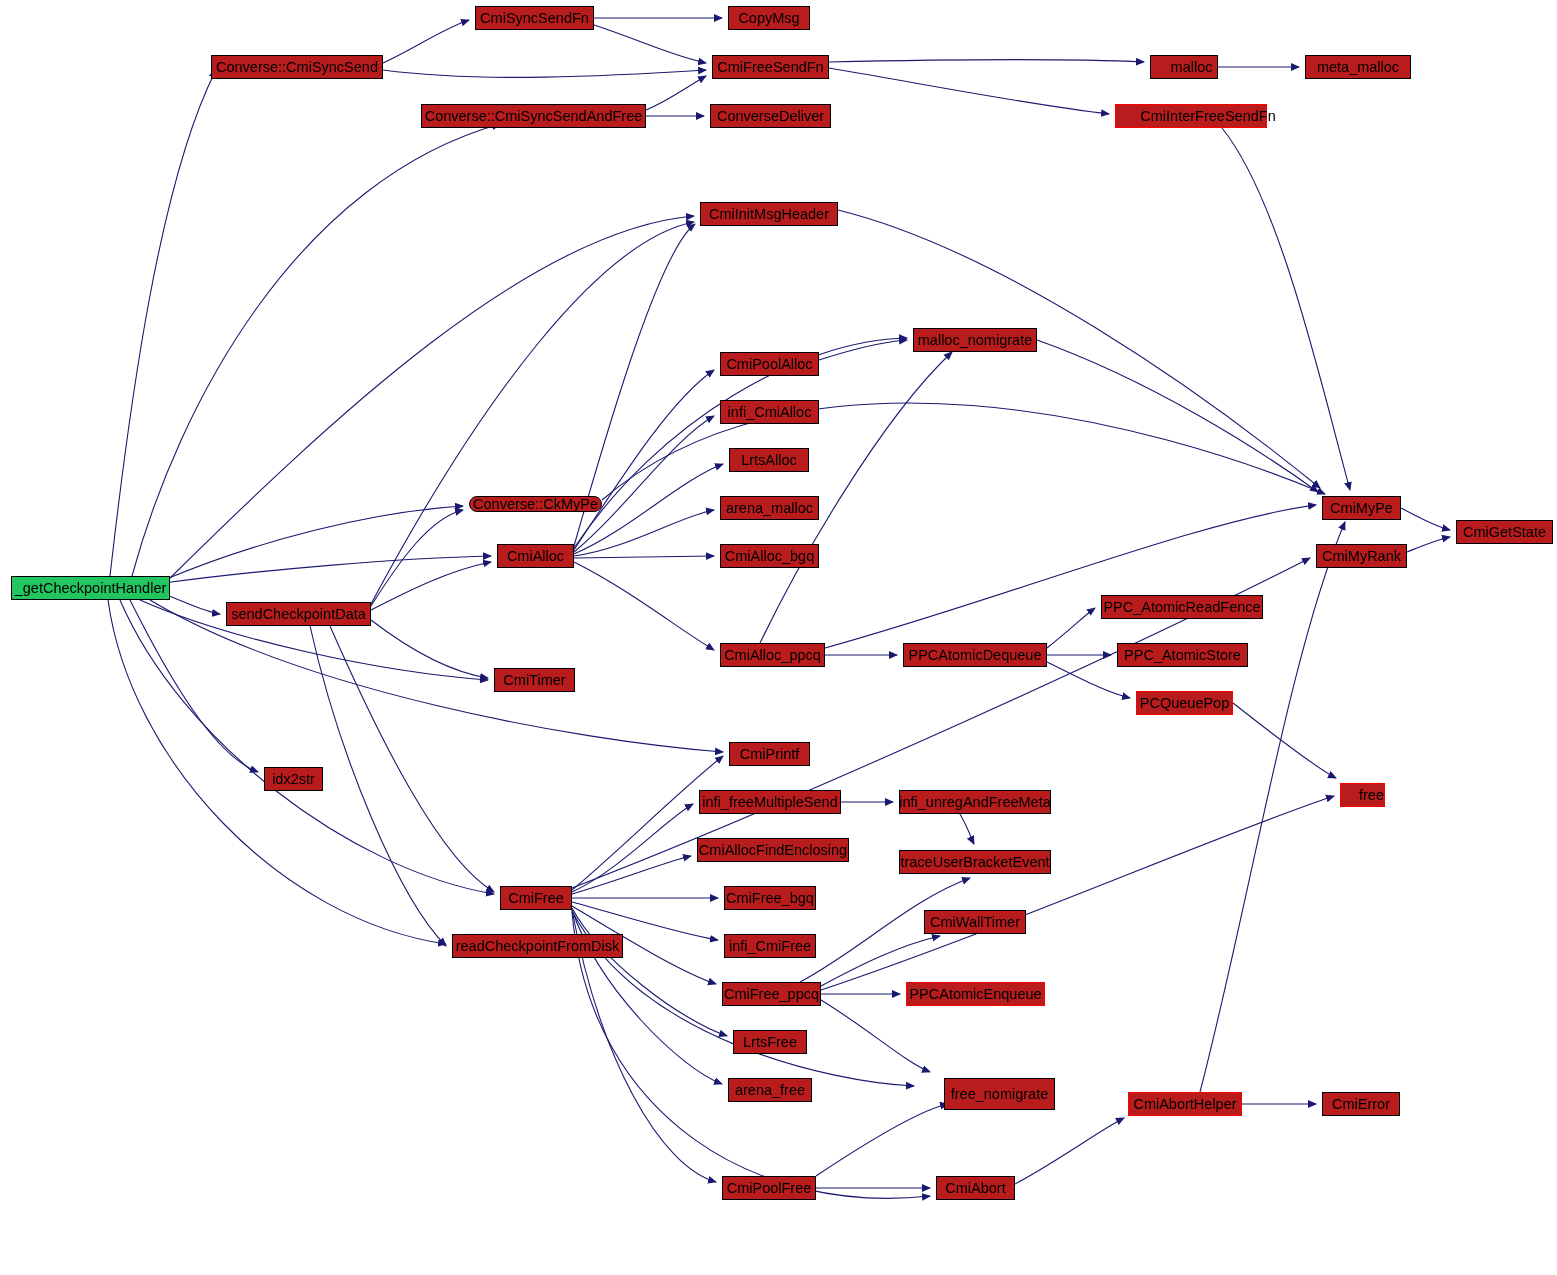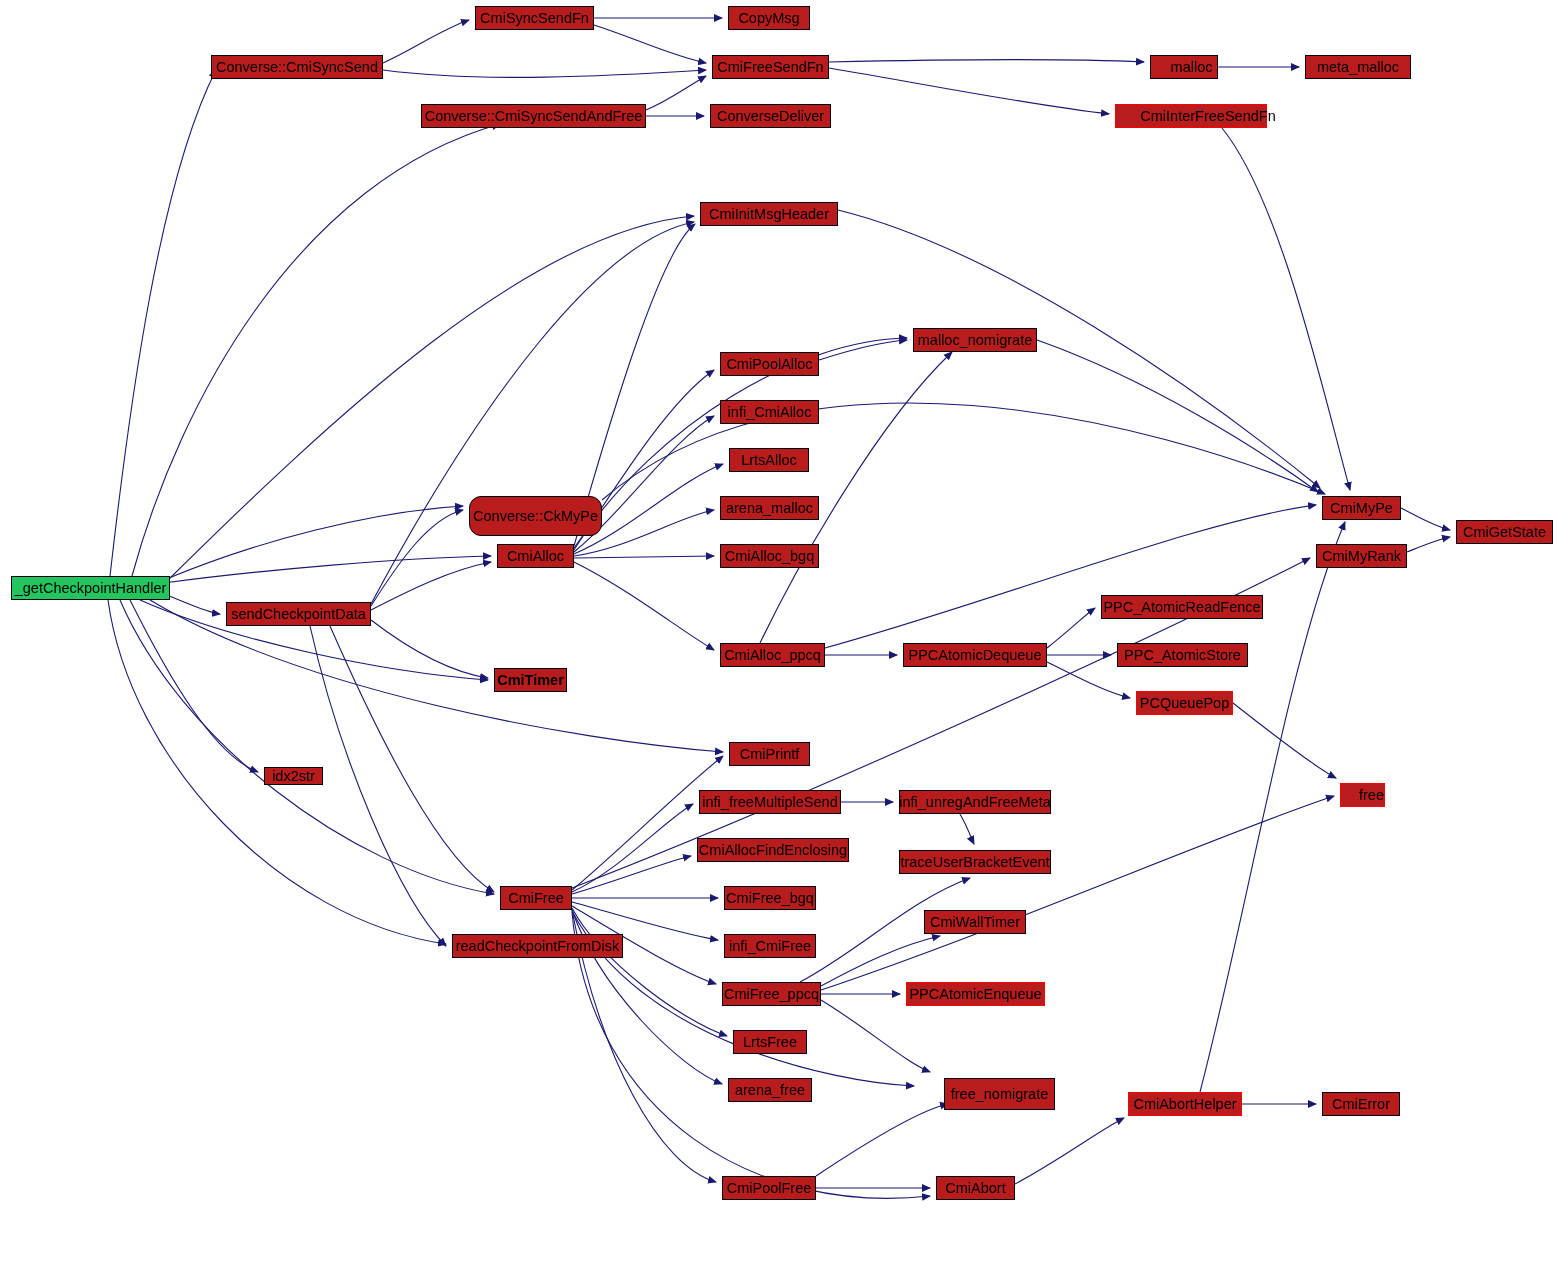--- a/index.html
+++ b/index.html
@@ -137,35 +137,35 @@
       <div class="node" style="left: 1305px; top: 55px; width: 106px; height: 24px;">meta_malloc</div>
       <div class="node highlight" style="left: 1115px; top: 104px; width: 152px; height: 24px; padding-left: 40px;">CmiInterFreeSendFn</div>
       <div class="node" style="left: 421px; top: 104px; width: 225px; height: 24px;">Converse::CmiSyncSendAndFree</div>
       <div class="node" style="left: 710px; top: 104px; width: 121px; height: 24px;">ConverseDeliver</div>
       <div class="node" style="left: 700px; top: 202px; width: 138px; height: 24px;">CmiInitMsgHeader</div>
       <div class="node" style="left: 913px; top: 328px; width: 124px; height: 24px;">malloc_nomigrate</div>
       <div class="node" style="left: 720px; top: 352px; width: 99px; height: 24px;">CmiPoolAlloc</div>
       <div class="node" style="left: 720px; top: 400px; width: 99px; height: 24px;">infi_CmiAlloc</div>
       <div class="node" style="left: 729px; top: 448px; width: 80px; height: 24px;">LrtsAlloc</div>
       <div class="node" style="left: 720px; top: 496px; width: 99px; height: 24px;">arena_malloc</div>
-      <div class="node" style="left: 469px; top: 496px; width: 133px; height: 40px; border-radius: 12px;">Converse::CkMyPe</div>
+      <div class="node" style="left: 469px; top: 496px; width: 133px; height: 16px; border-radius: 12px;">Converse::CkMyPe</div>
       <div class="node" style="left: 720px; top: 544px; width: 99px; height: 24px;">CmiAlloc_bgq</div>
       <div class="node" style="left: 497px; top: 544px; width: 77px; height: 24px;">CmiAlloc</div>
       <div class="node" style="left: 1322px; top: 496px; width: 79px; height: 24px;">CmiMyPe</div>
       <div class="node" style="left: 1456px; top: 520px; width: 97px; height: 24px;">CmiGetState</div>
       <div class="node" style="left: 1316px; top: 544px; width: 91px; height: 24px;">CmiMyRank</div>
       <div class="node" style="left: 226px; top: 602px; width: 145px; height: 24px;">sendCheckpointData</div>
       <div class="node" style="left: 1101px; top: 595px; width: 162px; height: 24px;">PPC_AtomicReadFence</div>
       <div class="node" style="left: 720px; top: 643px; width: 105px; height: 24px;">CmiAlloc_ppcq</div>
       <div class="node" style="left: 903px; top: 643px; width: 144px; height: 24px;">PPCAtomicDequeue</div>
       <div class="node" style="left: 1117px; top: 643px; width: 131px; height: 24px;">PPC_AtomicStore</div>
-      <div class="node" style="left: 494px; top: 668px; width: 73px; height: 24px; font-weight: bold;">CmiTimer</div>
+      <div class="node" style="left: 494px; top: 668px; width: 81px; height: 24px;">CmiTimer</div>
       <div class="node highlight" style="left: 1136px; top: 691px; width: 97px; height: 24px;">PCQueuePop</div>
       <div class="node" style="left: 729px; top: 742px; width: 81px; height: 24px;">CmiPrintf</div>
-      <div class="node" style="left: 264px; top: 767px; width: 59px; height: 18px;">idx2str</div>
+      <div class="node" style="left: 264px; top: 767px; width: 59px; height: 24px;">idx2str</div>
       <div class="node highlight" style="left: 1340px; top: 783px; width: 45px; height: 24px; padding-left: 24px;">free</div>
       <div class="node" style="left: 699px; top: 790px; width: 142px; height: 24px;">infi_freeMultipleSend</div>
       <div class="node" style="left: 899px; top: 790px; width: 152px; height: 24px;">infi_unregAndFreeMeta</div>
       <div class="node" style="left: 697px; top: 838px; width: 152px; height: 24px;">CmiAllocFindEnclosing</div>
       <div class="node" style="left: 899px; top: 850px; width: 152px; height: 24px;">traceUserBracketEvent</div>
       <div class="node" style="left: 724px; top: 886px; width: 92px; height: 24px;">CmiFree_bgq</div>
       <div class="node" style="left: 500px; top: 886px; width: 72px; height: 24px;">CmiFree</div>
       <div class="node" style="left: 924px; top: 910px; width: 102px; height: 24px;">CmiWallTimer</div>
       <div class="node" style="left: 724px; top: 934px; width: 92px; height: 24px;">infi_CmiFree</div>
       <div class="node" style="left: 452px; top: 934px; width: 171px; height: 24px;">readCheckpointFromDisk</div>

